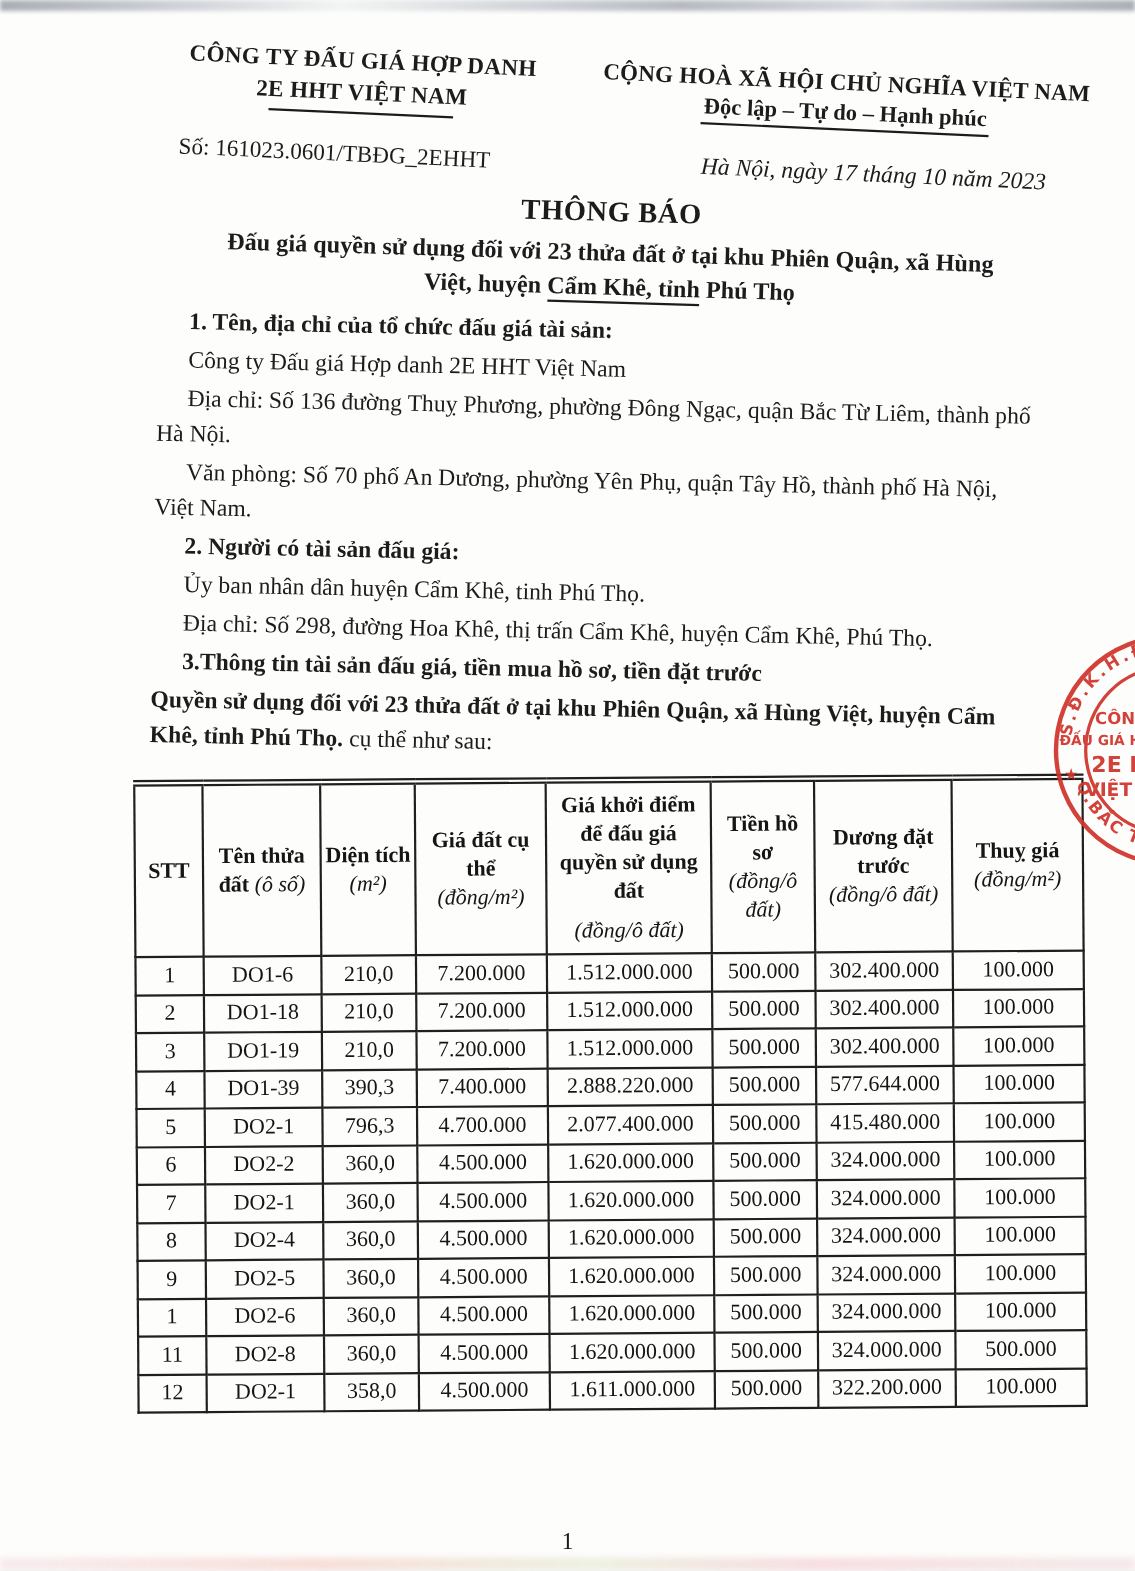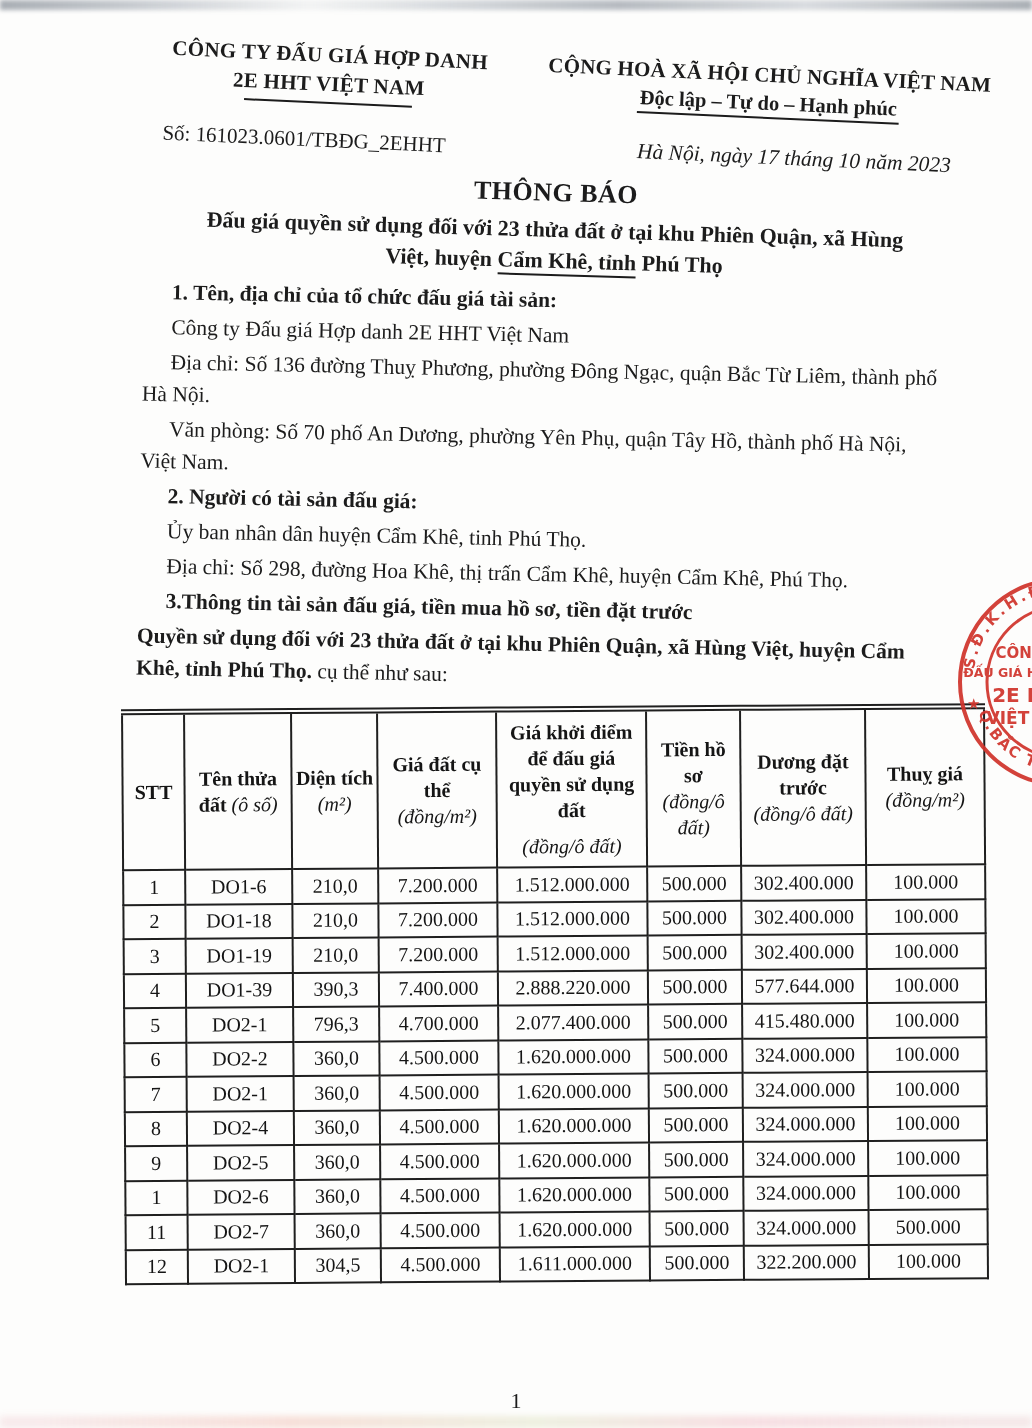--- a/index.html
+++ b/index.html
@@ -213,32 +213,32 @@
             <td>DO2-6</td>
             <td>360,0</td>
             <td>4.500.000</td>
             <td>1.620.000.000</td>
             <td>500.000</td>
             <td>324.000.000</td>
             <td>100.000</td>
           </tr>
           <tr>
             <td>11</td>
-            <td>DO2-7</td>
+            <td>DO2-8</td>
             <td>360,0</td>
             <td>4.500.000</td>
             <td>1.620.000.000</td>
             <td>500.000</td>
             <td>324.000.000</td>
             <td>500.000</td>
           </tr>
           <tr>
             <td>12</td>
             <td>DO2-1</td>
-            <td>304,5</td>
+            <td>358,0</td>
             <td>4.500.000</td>
             <td>1.611.000.000</td>
             <td>500.000</td>
             <td>322.200.000</td>
             <td>100.000</td>
           </tr>
         </tbody>
     </table>
   </div>
 

